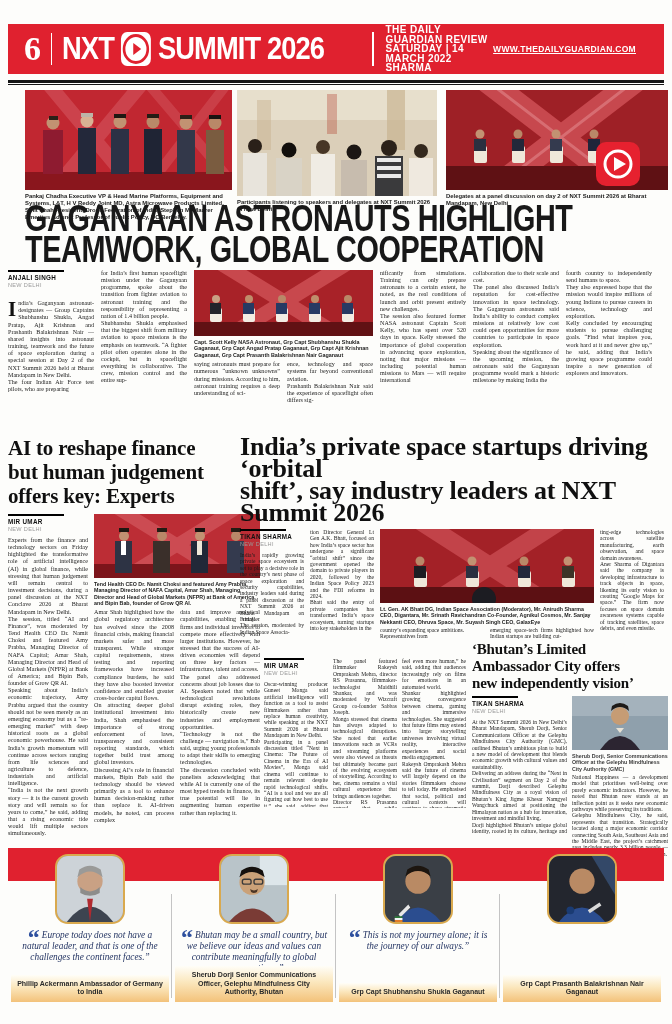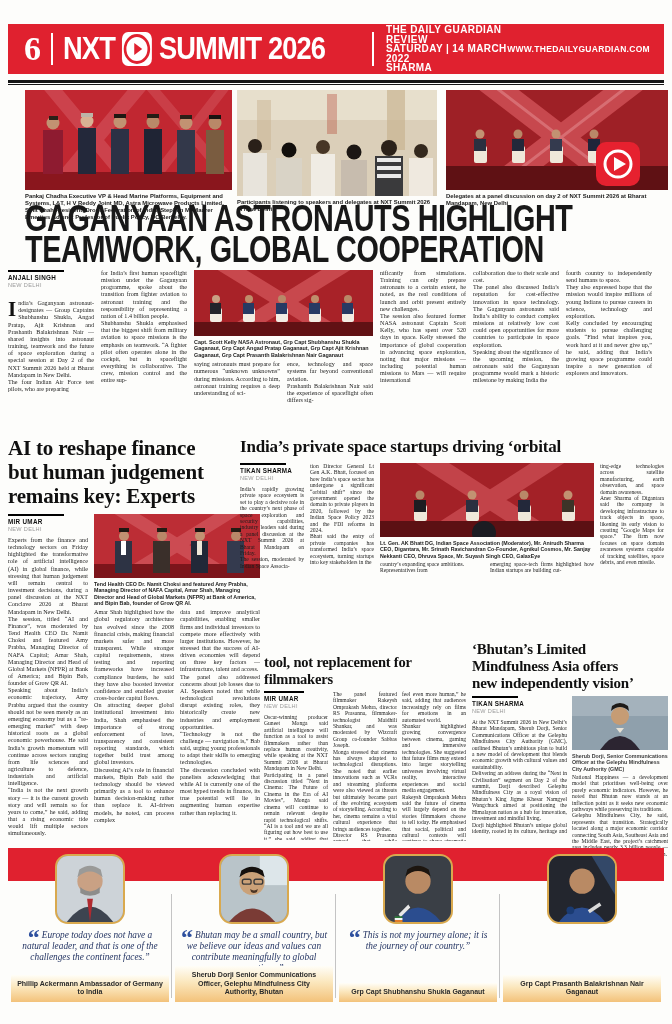--- a/index.html
+++ b/index.html
@@ -11,21 +11,21 @@
   .band{left:8px;top:24px;width:656px;height:50px;background:#e0212f;display:flex;align-items:center;color:#fff;}
   .pageno{font:bold 34px "Liberation Serif",serif;margin-left:16px;}
   .vsep{width:2px;height:32px;background:#fff;margin:0 10px;}
   .vsep2{width:2px;height:34px;background:#fff;margin:0 12px;}
   .brand{font-family:"Liberation Sans",sans-serif;font-weight:bold;font-size:31px;letter-spacing:-1px;
          transform:scaleX(.88);transform-origin:left center;white-space:nowrap;display:flex;align-items:center;gap:8px;}
   .playbox{width:34px;height:34px;background:#fff;border-radius:7px;display:flex;align-items:center;justify-content:center;}
   .playring{width:24px;height:24px;border:3px solid #e0212f;border-radius:50%;display:flex;align-items:center;justify-content:center;}
   .playtri{width:0;height:0;border-left:9px solid #e0212f;border-top:6px solid transparent;border-bottom:6px solid transparent;margin-left:2px;}
   .pubblock{font-family:"Liberation Sans",sans-serif;font-weight:bold;font-size:10px;line-height:9.5px;letter-spacing:.4px;}
-  .site{margin-left:auto;margin-right:14px;font:bold 8.5px "Liberation Sans",sans-serif;letter-spacing:.3px;}
+  .site{margin-left:auto;margin-right:28px;font:bold 8.5px "Liberation Sans",sans-serif;letter-spacing:.3px;text-decoration:underline;}
   .dblrule{left:8px;top:80px;width:656px;height:5px;border-top:3px solid #151515;border-bottom:1px solid #151515;box-sizing:border-box;}
 
   
   .photo{width:100%;overflow:hidden;background:#a52228;}
   .photo svg{display:block;width:100%;height:100%;}
   .cap{font:bold 5.9px/7px "Liberation Sans",sans-serif;color:#1b1b1b;margin-top:3px;text-align:left;}
   .capg{color:#3c3c3c;}
 
   
   .megahead{font-family:"Liberation Sans",sans-serif;font-weight:bold;color:#181818;font-size:36px;line-height:31px;
@@ -264,21 +264,21 @@
 The session also featured former NASA astronaut Captain Scott Kelly, who has spent over 520 days in space. Kelly stressed the importance of global cooperation in advancing space exploration, noting that major missions — including potential human missions to Mars — will require international</div>
     <div class="col bodytxt" style="width:86px;height:160px;">collaboration due to their scale and cost.
 The panel also discussed India’s reputation for cost-effective innovation in space technology. The Gaganyaan astronauts said India’s ability to conduct complex missions at relatively low cost could open opportunities for more countries to participate in space exploration.
 Speaking about the significance of the upcoming mission, the astronauts said the Gaganyaan programme would mark a historic milestone by making India the</div>
     <div class="col bodytxt" style="width:86px;height:160px;">fourth country to independently send humans to space.
 They also expressed hope that the mission would inspire millions of young Indians to pursue careers in science, technology and exploration.
 Kelly concluded by encouraging students to pursue challenging goals. “Find what inspires you, work hard at it and never give up,” he said, adding that India’s growing space programme could inspire a new generation of explorers and innovators.</div>
   </div>
 
   <div class="abs" style="left:8px;top:436px;width:252px;height:410px;">
-    <div class="serifhead" style="font-size:21px;line-height:24px;width:215px;">AI to reshape finance but human judgement remains key: Experts</div>
+    <div class="serifhead" style="font-size:21px;line-height:24px;width:215px;">AI to reshape finance but human judgement offers key: Experts</div>
     <div class="row" style="gap:6px;margin-top:6px;">
       <div class="col" style="width:80px;">
         <div class="byline">
           <div class="byrule"></div>
           <div class="byname">MIR UMAR</div>
           <div class="byloc">NEW DELHI</div>
         </div>
         <div class="bodytxt" style="height:300px;">Experts from the finance and technology sectors on Friday highlighted the transformative role of artificial intelligence (AI) in global finance, while stressing that human judgement will remain central to investment decisions, during a panel discussion at the NXT Conclave 2026 at Bharat Mandapam in New Delhi.
 The session, titled “AI and Finance”, was moderated by Tend Health CEO Dr. Namit Choksi and featured Amy Prabha, Managing Director of NAFA Capital; Amar Shah, Managing Director and Head of Global Markets (NFPR) at Bank of America; and Bipin Bab, founder of Grow QR AI.
 Speaking about India’s economic trajectory, Amy Prabhu argued that the country should not be seen merely as an emerging economy but as a “re-emerging market” with deep historical roots as a global economic powerhouse. He said India’s growth momentum will continue across sectors ranging from life sciences and agriculture to defence, industrials and artificial intelligence.
@@ -322,22 +322,23 @@
           <div class="col bodytxt" style="width:80px;height:242px;">data and improve analytical capabilities, enabling smaller firms and individual investors to compete more effectively with larger institutions. However, he stressed that the success of AI-driven economies will depend on three key factors — infrastructure, talent and access.
 The panel also addressed concerns about job losses due to AI. Speakers noted that while technological revolutions disrupt existing roles, they historically create new industries and employment opportunities.
 “Technology is not the challenge — navigation is,” Bab said, urging young professionals to adapt their skills to emerging technologies.
 The discussion concluded with panelists acknowledging that while AI is currently one of the most hyped trends in finance, its true potential will lie in augmenting human expertise rather than replacing it.</div>
         </div>
       </div>
     </div>
   </div>
 
   <div class="abs" style="left:240px;top:436px;width:428px;height:212px;">
-    <div class="serifhead" style="font-size:17px;line-height:22px;">
+    <div class="serifhead" style="font-size:26px;line-height:22px;">
       <div>India’s private space startups driving ‘orbital</div>
+      <div>shift’, say industry leaders at NXT Summit 2026</div>
     </div>
     <div class="row" style="gap:6px;margin-top:5px;">
       <div class="col" style="width:64px;">
         <div class="byline">
           <div class="byrule" style="width:46px;"></div>
           <div class="byname">TIKAN SHARMA</div>
           <div class="byloc">NEW DELHI</div>
         </div>
         <div class="bodytxt tiny" style="height:118px;">India’s rapidly growing private space ecosystem is set to play a decisive role in the country’s next phase of space exploration and security capabilities, industry leaders said during a panel discussion at the NXT Summit 2026 at Bharat Mandapam on Friday.
 The session, moderated by Indian Space Associa-</div>
@@ -380,21 +381,20 @@
           <div class="col bodytxt tiny" style="width:104px;height:30px;">emerging space-tech firms highlighted how Indian startups are building cut-</div>
         </div>
       </div>
       <div class="col bodytxt tiny" style="width:64px;height:142px;">ting-edge technologies across satellite manufacturing, earth observation, and space domain awareness.
 Aner Sharma of Digantara said the company is developing infrastructure to track objects in space, likening its early vision to creating “Google Maps for space.” The firm now focuses on space domain awareness systems capable of tracking satellites, space debris, and even missile.</div>
     </div>
   </div>
 
   <div class="abs" style="left:264px;top:654px;width:204px;height:191px;">
     <div class="serifhead" style="font-size:14.5px;line-height:16.5px;">
-      <div>tool, not replacement for filmmakers</div>
     </div>
     <div class="row" style="gap:5px;margin-top:4px;">
       <div class="col" style="width:64px;">
         <div class="byline">
           <div class="byrule" style="width:40px;"></div>
           <div class="byname">MIR UMAR</div>
           <div class="byloc">NEW DELHI</div>
         </div>
         <div class="bodytxt tiny" style="height:126px;">Oscar-winning producer Guneet Monga said artificial intelligence will function as a tool to assist filmmakers rather than replace human creativity, while speaking at the NXT Summit 2026 at Bharat Mandapam in New Delhi.
 Participating in a panel discussion titled “Next in Cinema: The Future of Cinema in the Era of AI Movies”, Monga said cinema will continue to remain relevant despite rapid technological shifts. “AI is a tool and we are all figuring out how best to use it,” she said, adding that technology can support filmmaking processes such as distribution, language localisation, set design and production planning.</div>
@@ -404,21 +404,21 @@
 Director RS Prasanna argued that while technology may change the appearance of films, the emotional essence of cinema will endure. “Cinema ten years from now will</div>
       <div class="col bodytxt tiny" style="width:64px;height:150px;">feel even more human,” he said, adding that audiences increasingly rely on films for emotions in an automated world.
 Shankar highlighted growing convergence between cinema, gaming and immersive technologies. She suggested that future films may extend into larger storytelling universes involving virtual reality, interactive experiences and social media engagement.
 Rakeysh Omprakash Mehra said the future of cinema will largely depend on the stories filmmakers choose to tell today. He emphasised that social, political and cultural contexts will continue to shape cinematic narratives more than technological changes alone.</div>
     </div>
   </div>
 
   <div class="abs" style="left:472px;top:641px;width:196px;height:204px;">
     <div class="serifhead" style="font-size:15px;line-height:17px;">
       <div>‘Bhutan’s Limited</div>
-      <div>Mindfulness Asia offers</div>
+      <div>Ambassador City offers</div>
       <div>new independently vision’</div>
     </div>
     <div class="row" style="gap:5px;margin-top:4px;">
       <div class="col" style="width:95px;">
         <div class="byline">
           <div class="byrule" style="width:46px;"></div>
           <div class="byname">TIKAN SHARMA</div>
           <div class="byloc">NEW DELHI</div>
         </div>
         <div class="bodytxt tiny" style="height:116px;">At the NXT Summit 2026 in New Delhi’s Bharat Mandapam, Sherub Dorji, Senior Communications Officer at the Gelephu Mindfulness City Authority (GMC), outlined Bhutan’s ambitious plan to build a new model of development that blends economic growth with cultural values and sustainability.
@@ -486,21 +486,21 @@
           <rect width="68" height="68" fill="#3a3f46"></rect>
           <circle cx="34" cy="26" r="13" fill="#b98a64"></circle>
           <path d="M21 21 q13 -11 26 0 l-2 -7 q-11 -8 -22 0 z" fill="#1c150f"></path>
           <path d="M10 68 q24 -30 48 0 z" fill="#2b4d8f"></path>
           <path d="M14 60 l10 -10 l2 3 l-10 10 z" fill="#e8e8e8"></path>
           <path d="M10 66 h8 v2 h-8 z" fill="#e07b28"></path>
           <path d="M10 64 h8 v2 h-8 z" fill="#f5f5f5"></path>
           <path d="M10 62 h8 v2 h-8 z" fill="#2d7a3a"></path>
         </svg>
       </div>
-      <div class="qtext"><span class="qmark">“</span><span>This is not my journey alone; it is the journey of our country.”</span></div>
+      <div class="qtext"><span class="qmark">“</span><span>This is not my journey alone; it is the journey of our always.”</span></div>
       <div class="qattr">Grp Capt Shubhanshu Shukla Gaganaut</div>
       <div class="qdiv" style="right:0;"></div>
     </div>
 
     <div class="qcell">
       <div class="portrait">
         <svg viewBox="0 0 68 68">
           <rect width="68" height="68" fill="#23262e"></rect>
           <path d="M44 0 L68 40 L68 0 Z" fill="#3d5f8f" opacity=".6"></path>
           <circle cx="34" cy="26" r="13" fill="#b98a64"></circle>

